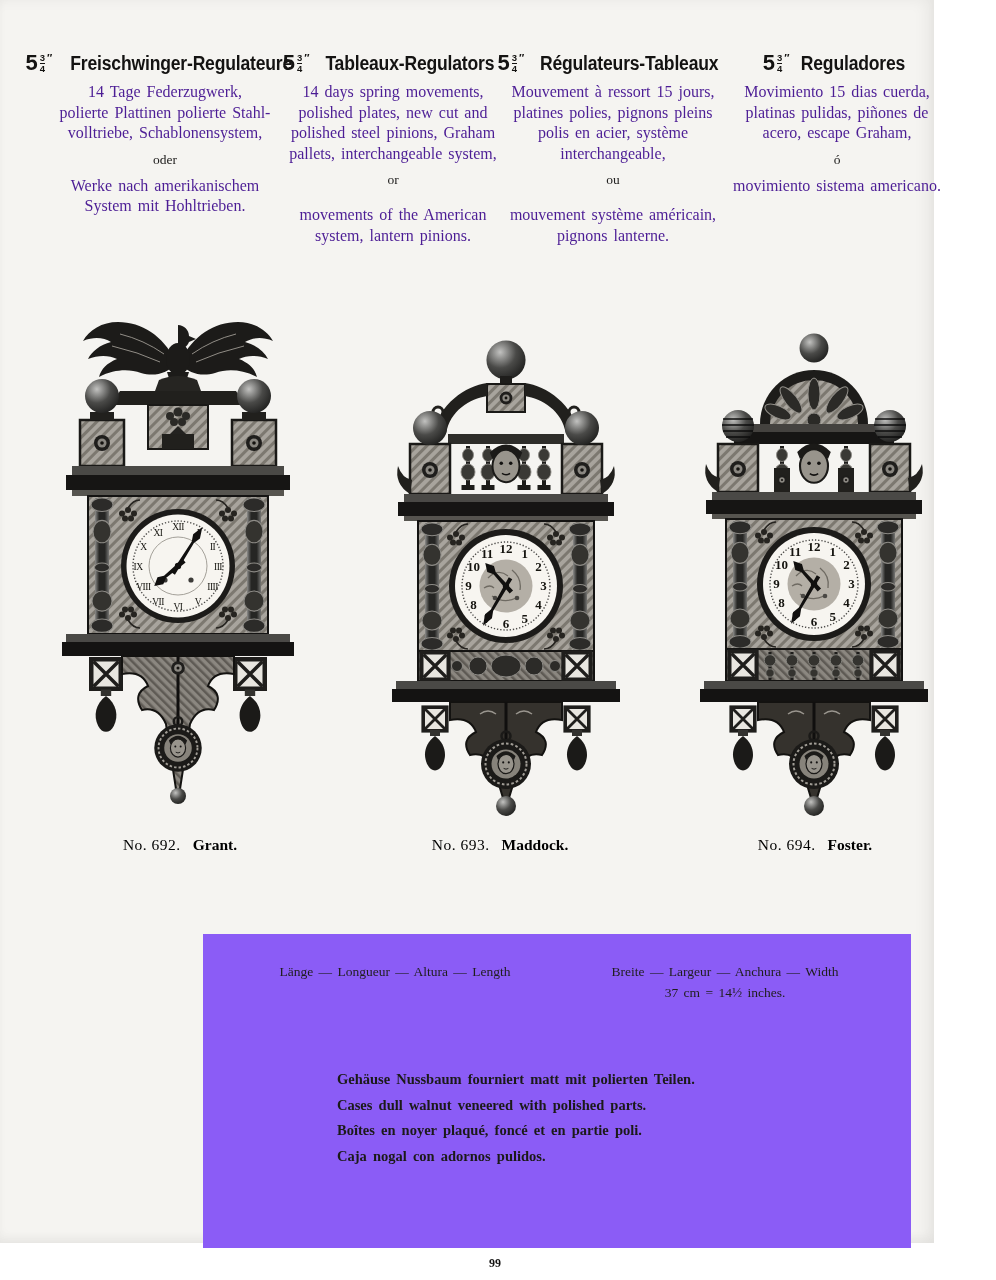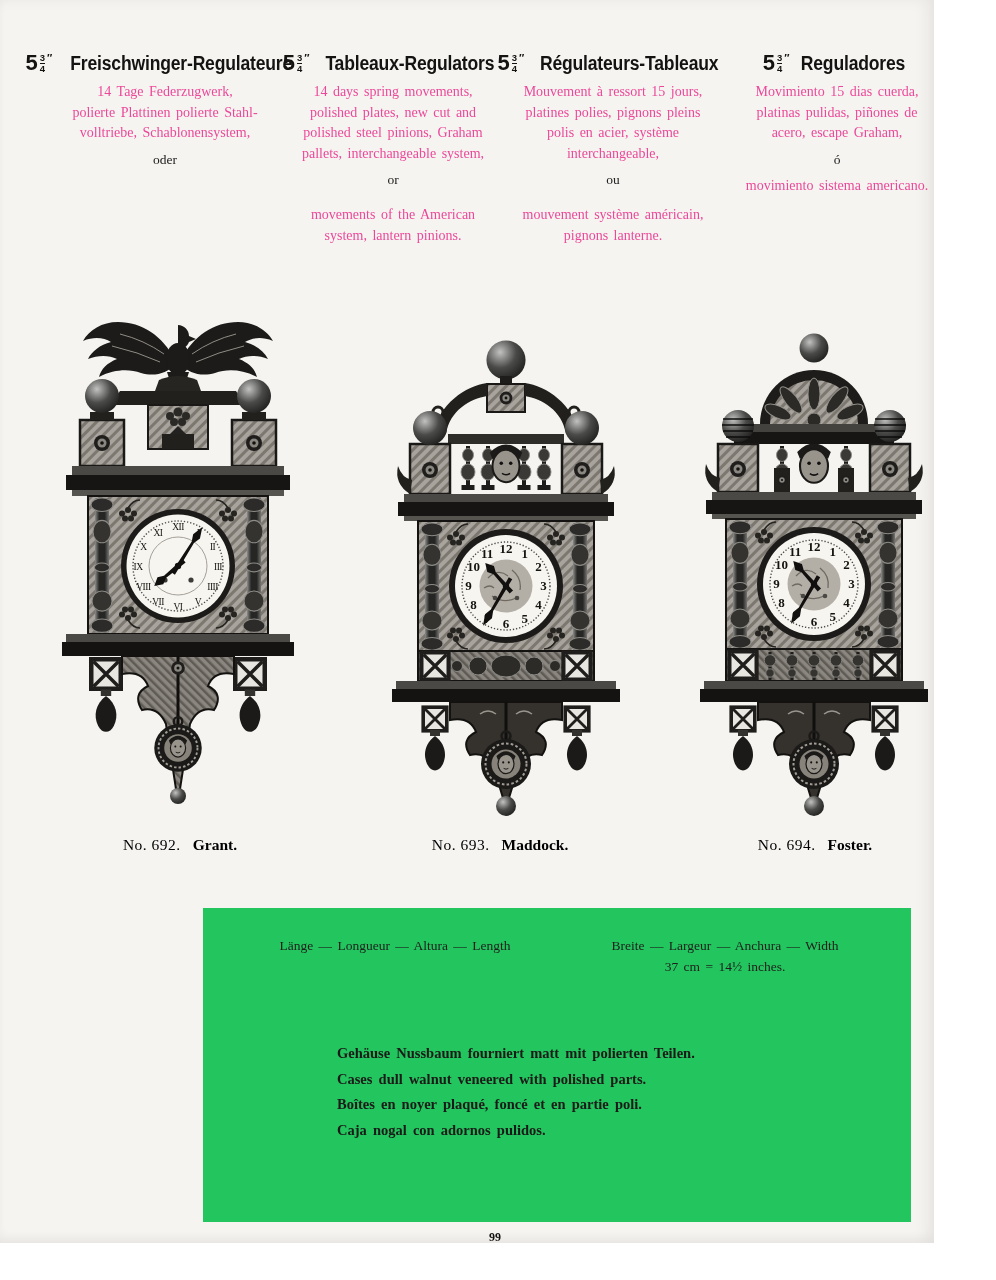--- a/index.html
+++ b/index.html
@@ -11,35 +11,35 @@
   .col{position:absolute;top:52px;width:230px;text-align:center;}
   .hdr{display:flex;justify-content:center;align-items:flex-start;
        font-family:"Liberation Sans",sans-serif;font-weight:700;color:#141312;}
   .sz{font-size:22px;line-height:22px;}
   .frac{display:inline-flex;flex-direction:column;align-items:center;font-size:9.5px;
         line-height:9px;margin:1px 1px 0 2px;}
   .frac .num{border-bottom:1px solid #141312;padding-bottom:.5px;}
   .prime{font-size:11px;line-height:13px;margin:0 6px 0 1px;}
   .hdr-title{font-size:19.5px;line-height:23px;letter-spacing:-.2px;display:inline-block;
              transform:scaleX(.9);transform-origin:center;white-space:nowrap;}
-  .coldesc{margin-top:7px;font-size:14px;line-height:20.5px;color:#ec4899;
+  .coldesc{margin-top:7px;font-size:16px;line-height:20.5px;color:#4c1d95;
            white-space:pre-line;word-spacing:2px;text-align:center;}
   .connector{font-size:13.5px;line-height:18px;margin:7px 0;color:#222120;}
   
   .clockfig{position:absolute;}
   .clockfig svg{display:block;width:100%;height:100%;}
   .dialnum text{font-family:"Liberation Serif",serif;font-weight:700;font-size:13px;fill:#15140f;}
   .dialnum.roman text{font-weight:400;font-size:9.5px;letter-spacing:-.5px;}
   
   .caption{position:absolute;top:836px;width:240px;text-align:center;font-size:15.5px;
            color:#000000;white-space:nowrap;}
   .caption .cnum{letter-spacing:.5px;}
   .caption .cname{font-weight:700;margin-left:12px;}
   
-  .panel{position:absolute;left:203px;top:908px;width:708px;height:314px;background:#22c55e;}
+  .panel{position:absolute;left:203px;top:934px;width:708px;height:314px;background:#8b5cf6;}
   .dim{position:absolute;top:27px;width:330px;text-align:center;font-size:13.5px;
        line-height:21px;color:#1f1e1c;word-spacing:2px;}
   .dim-left{left:27px;}
   .dim-right{left:357px;}
   .case{position:absolute;left:134px;top:133px;font-size:14.5px;line-height:25.5px;
         color:#1b1a18;white-space:pre-line;word-spacing:2.5px;font-weight:bold;}
   .pagenum{position:absolute;left:0;top:322px;width:584px;text-align:center;
            font-weight:700;font-size:12px;color:#141312;}
 </style>
 </head>
@@ -166,20 +166,22 @@
           <span class="num">3</span>
           <span>4</span>
         </span>
       <span class="prime">″</span>
       <span class="hdr-title">Freischwinger-Regulateure</span>
     </div>
     <div class="coldesc">14 Tage Federzugwerk,
 polierte Plattinen polierte Stahl-
 volltriebe, Schablonensystem,</div>
     <div class="connector">oder</div>
+    <div class="coldesc" style="margin-top:0">Werke nach amerikanischem
+System mit Hohltrieben.</div>
   </div>
 
   <div class="col" style="left:278px">
     <div class="hdr">
       <span class="sz">5</span>
       <span class="frac">
           <span class="num">3</span>
           <span>4</span>
         </span>
       <span class="prime">″</span>

